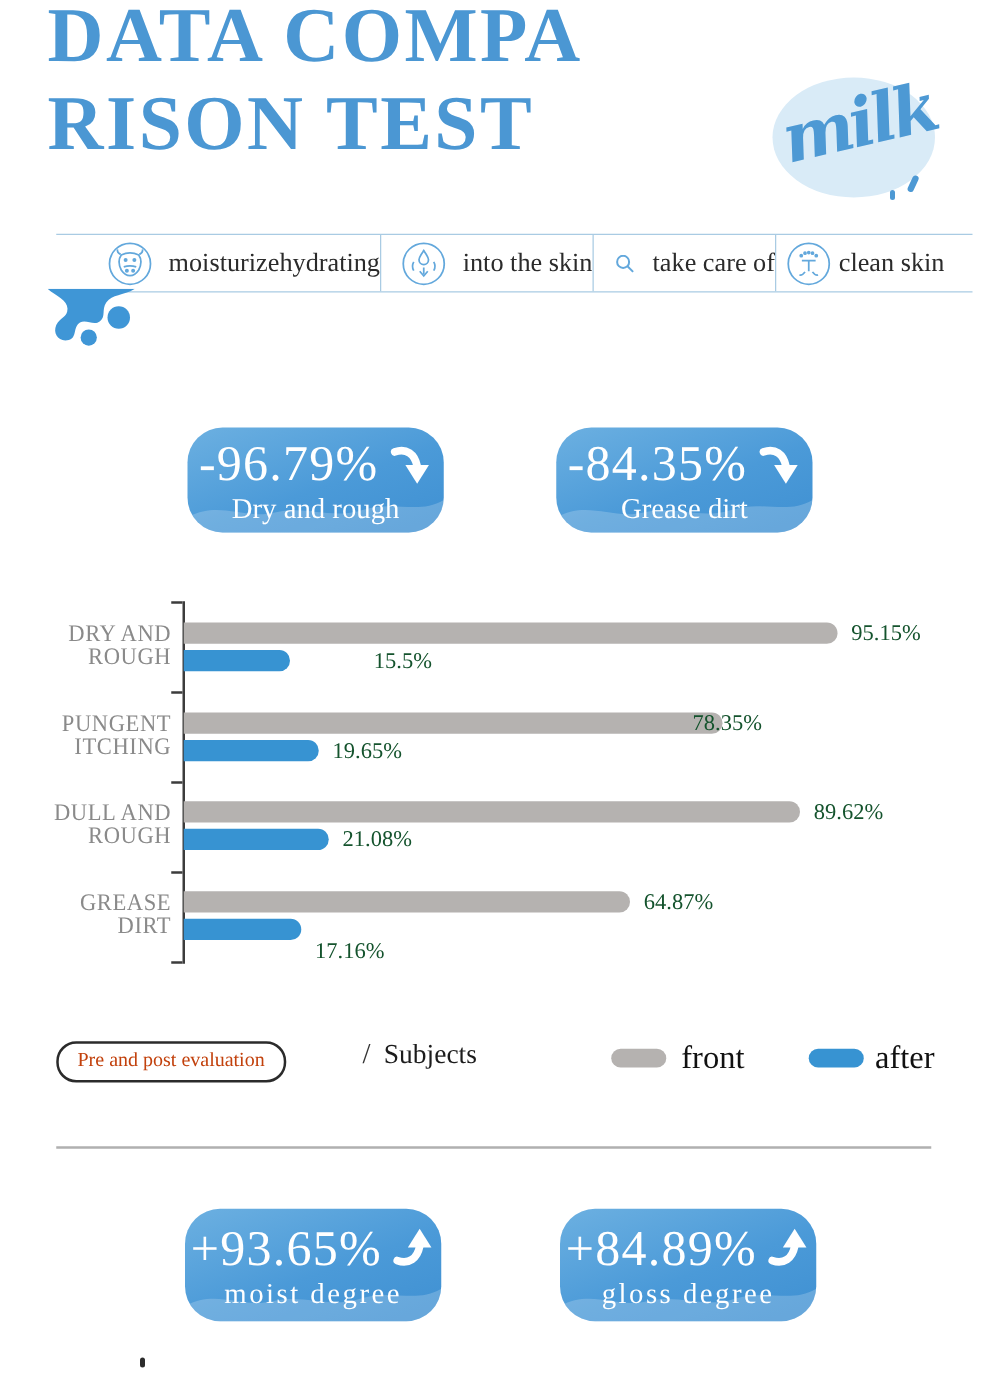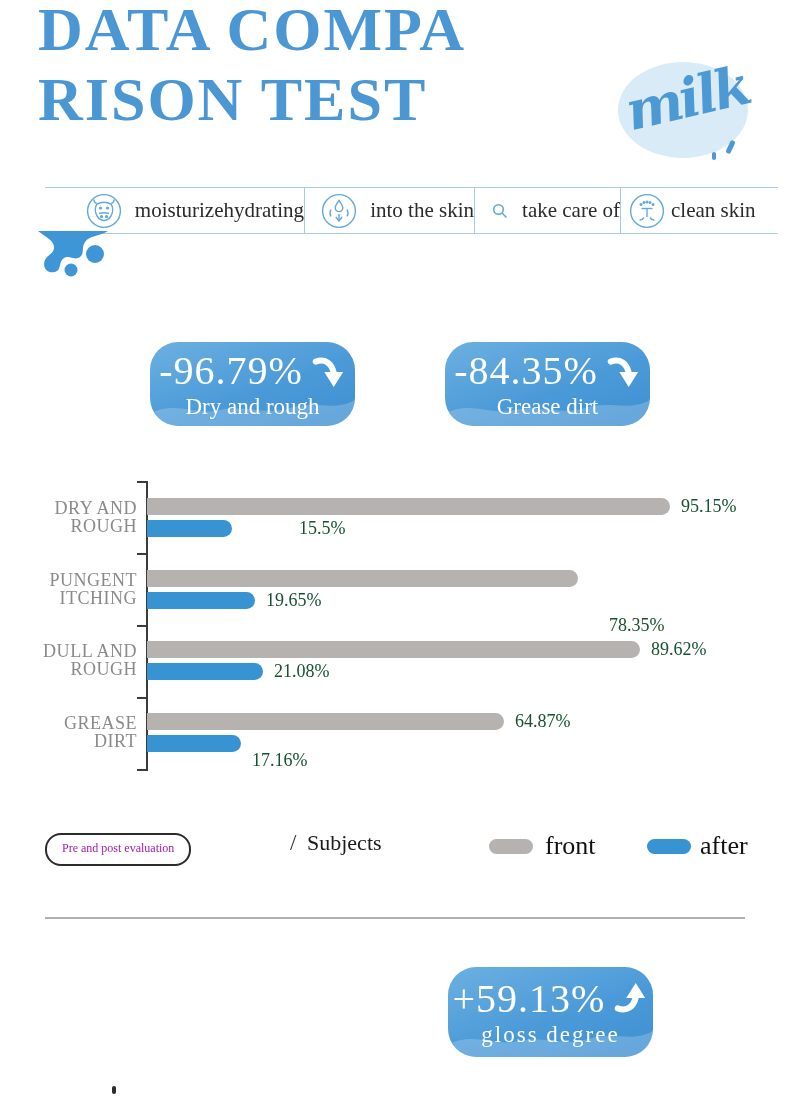--- a/index.html
+++ b/index.html
@@ -50,21 +50,21 @@
   .chart-group{position:absolute;left:0;width:790px;height:42px;}
   .cat-label{position:absolute;left:0;top:1px;width:137px;text-align:right;
              color:#8a8a8a;font-size:19px;line-height:18px;letter-spacing:0.5px;
              transform:scaleX(0.95);transform-origin:right center;}
   .bar{position:absolute;height:17px;border-radius:0 9px 9px 0;}
   .bar-value{position:absolute;font-size:18px;line-height:21px;color:#14532d;white-space:nowrap;}
 
   
   .legend-pill{position:absolute;left:45px;top:833px;height:29px;line-height:27px;
                border:2px solid #2b2b2b;border-radius:16px;padding:0 15px;
-               font-size:12px;color:#a21caf;}
+               font-size:16px;color:#c2410c;}
   .legend-sep{position:absolute;left:290px;top:830px;font-size:23px;color:#333;}
   .legend-subjects{position:absolute;left:307px;top:830px;font-size:22px;color:#1c1c1c;}
   .swatch{position:absolute;width:44px;height:15px;border-radius:8px;}
   .swatch-front{left:489px;top:839px;}
   .swatch-after{left:647px;top:839px;}
   .legend-name{position:absolute;top:831px;font-size:26px;color:#111;}
   .legend-front{left:545px;}
   .legend-after{left:700px;}
 
   
@@ -189,21 +189,21 @@
         <div class="bar-value" style="left: 681px; top: -2px;">95.15%</div>
         <div class="bar" style="left: 147px; top: 22px; width: 85px; background: rgb(55, 147, 210);"></div>
         <div class="bar-value" style="left: 255px; top: 20px; margin-left: 44px;">15.5%</div>
       </div>
       <div class="chart-group" style="top: 570px;">
         <div class="cat-label">
           <div>PUNGENT</div>
           <div>ITCHING</div>
         </div>
         <div class="bar" style="left: 147px; top: 0px; width: 431px; background: rgb(181, 178, 176);"></div>
-        <div class="bar-value" style="left: 609px; top: -2px; margin-top: 47px;">78.35%</div>
+        <div class="bar-value" style="left: 554px; top: -2px;">78.35%</div>
         <div class="bar" style="left: 147px; top: 22px; width: 108px; background: rgb(55, 147, 210);"></div>
         <div class="bar-value" style="left: 266px; top: 20px;">19.65%</div>
       </div>
       <div class="chart-group" style="top: 641px;">
         <div class="cat-label">
           <div>DULL AND</div>
           <div>ROUGH</div>
         </div>
         <div class="bar" style="left: 147px; top: 0px; width: 493px; background: rgb(181, 178, 176);"></div>
         <div class="bar-value" style="left: 651px; top: -2px;">89.62%</div>
@@ -225,28 +225,41 @@
   <div class="legend-pill">Pre and post evaluation</div>
   <div class="legend-sep">/</div>
   <div class="legend-subjects">Subjects</div>
   <div class="swatch swatch-front" style="background: rgb(181, 178, 176);"></div>
   <div class="legend-name legend-front">front</div>
   <div class="swatch swatch-after" style="background: rgb(55, 147, 210);"></div>
   <div class="legend-name legend-after">after</div>
 
   <div class="divider"></div>
 
-  <div class="badge tall" style="left:448px;top:967px">
-    <div class="valrow">
-      <span class="val">+59.13%</span>
+  <div class="badge tall" style="left:148px;top:967px">
+    <div class="valrow">
+      <span class="val">+93.65%</span>
       <svg width="34" height="38" viewBox="0 0 36 38">
         <path d="M4,29 C14,32.5 21,27 23,17" fill="none" stroke="#fff" stroke-width="6.5" stroke-linecap="round"></path>
         <polygon points="13,18 33,18 23,2" fill="#fff"></polygon>
       </svg>
     </div>
+    <div class="blabel spaced">moist degree</div>
+    <svg class="wave" viewBox="0 0 205 36" preserveAspectRatio="none">
+      <path d="M0,24 C25,10 45,26 70,20 C95,14 115,26 140,18 C165,10 185,22 205,10 L205,36 L0,36 Z" fill="rgba(255,255,255,0.2)"></path>
+    </svg>
+  </div>
+  <div class="badge tall" style="left:448px;top:967px">
+    <div class="valrow">
+      <span class="val">+84.89%</span>
+      <svg width="34" height="38" viewBox="0 0 36 38">
+        <path d="M4,29 C14,32.5 21,27 23,17" fill="none" stroke="#fff" stroke-width="6.5" stroke-linecap="round"></path>
+        <polygon points="13,18 33,18 23,2" fill="#fff"></polygon>
+      </svg>
+    </div>
     <div class="blabel spaced">gloss degree</div>
     <svg class="wave" viewBox="0 0 205 36" preserveAspectRatio="none">
       <path d="M0,24 C25,10 45,26 70,20 C95,14 115,26 140,18 C165,10 185,22 205,10 L205,36 L0,36 Z" fill="rgba(255,255,255,0.2)"></path>
     </svg>
   </div>
 
   <div class="bottom-dot"></div>
 
 </div>
 

